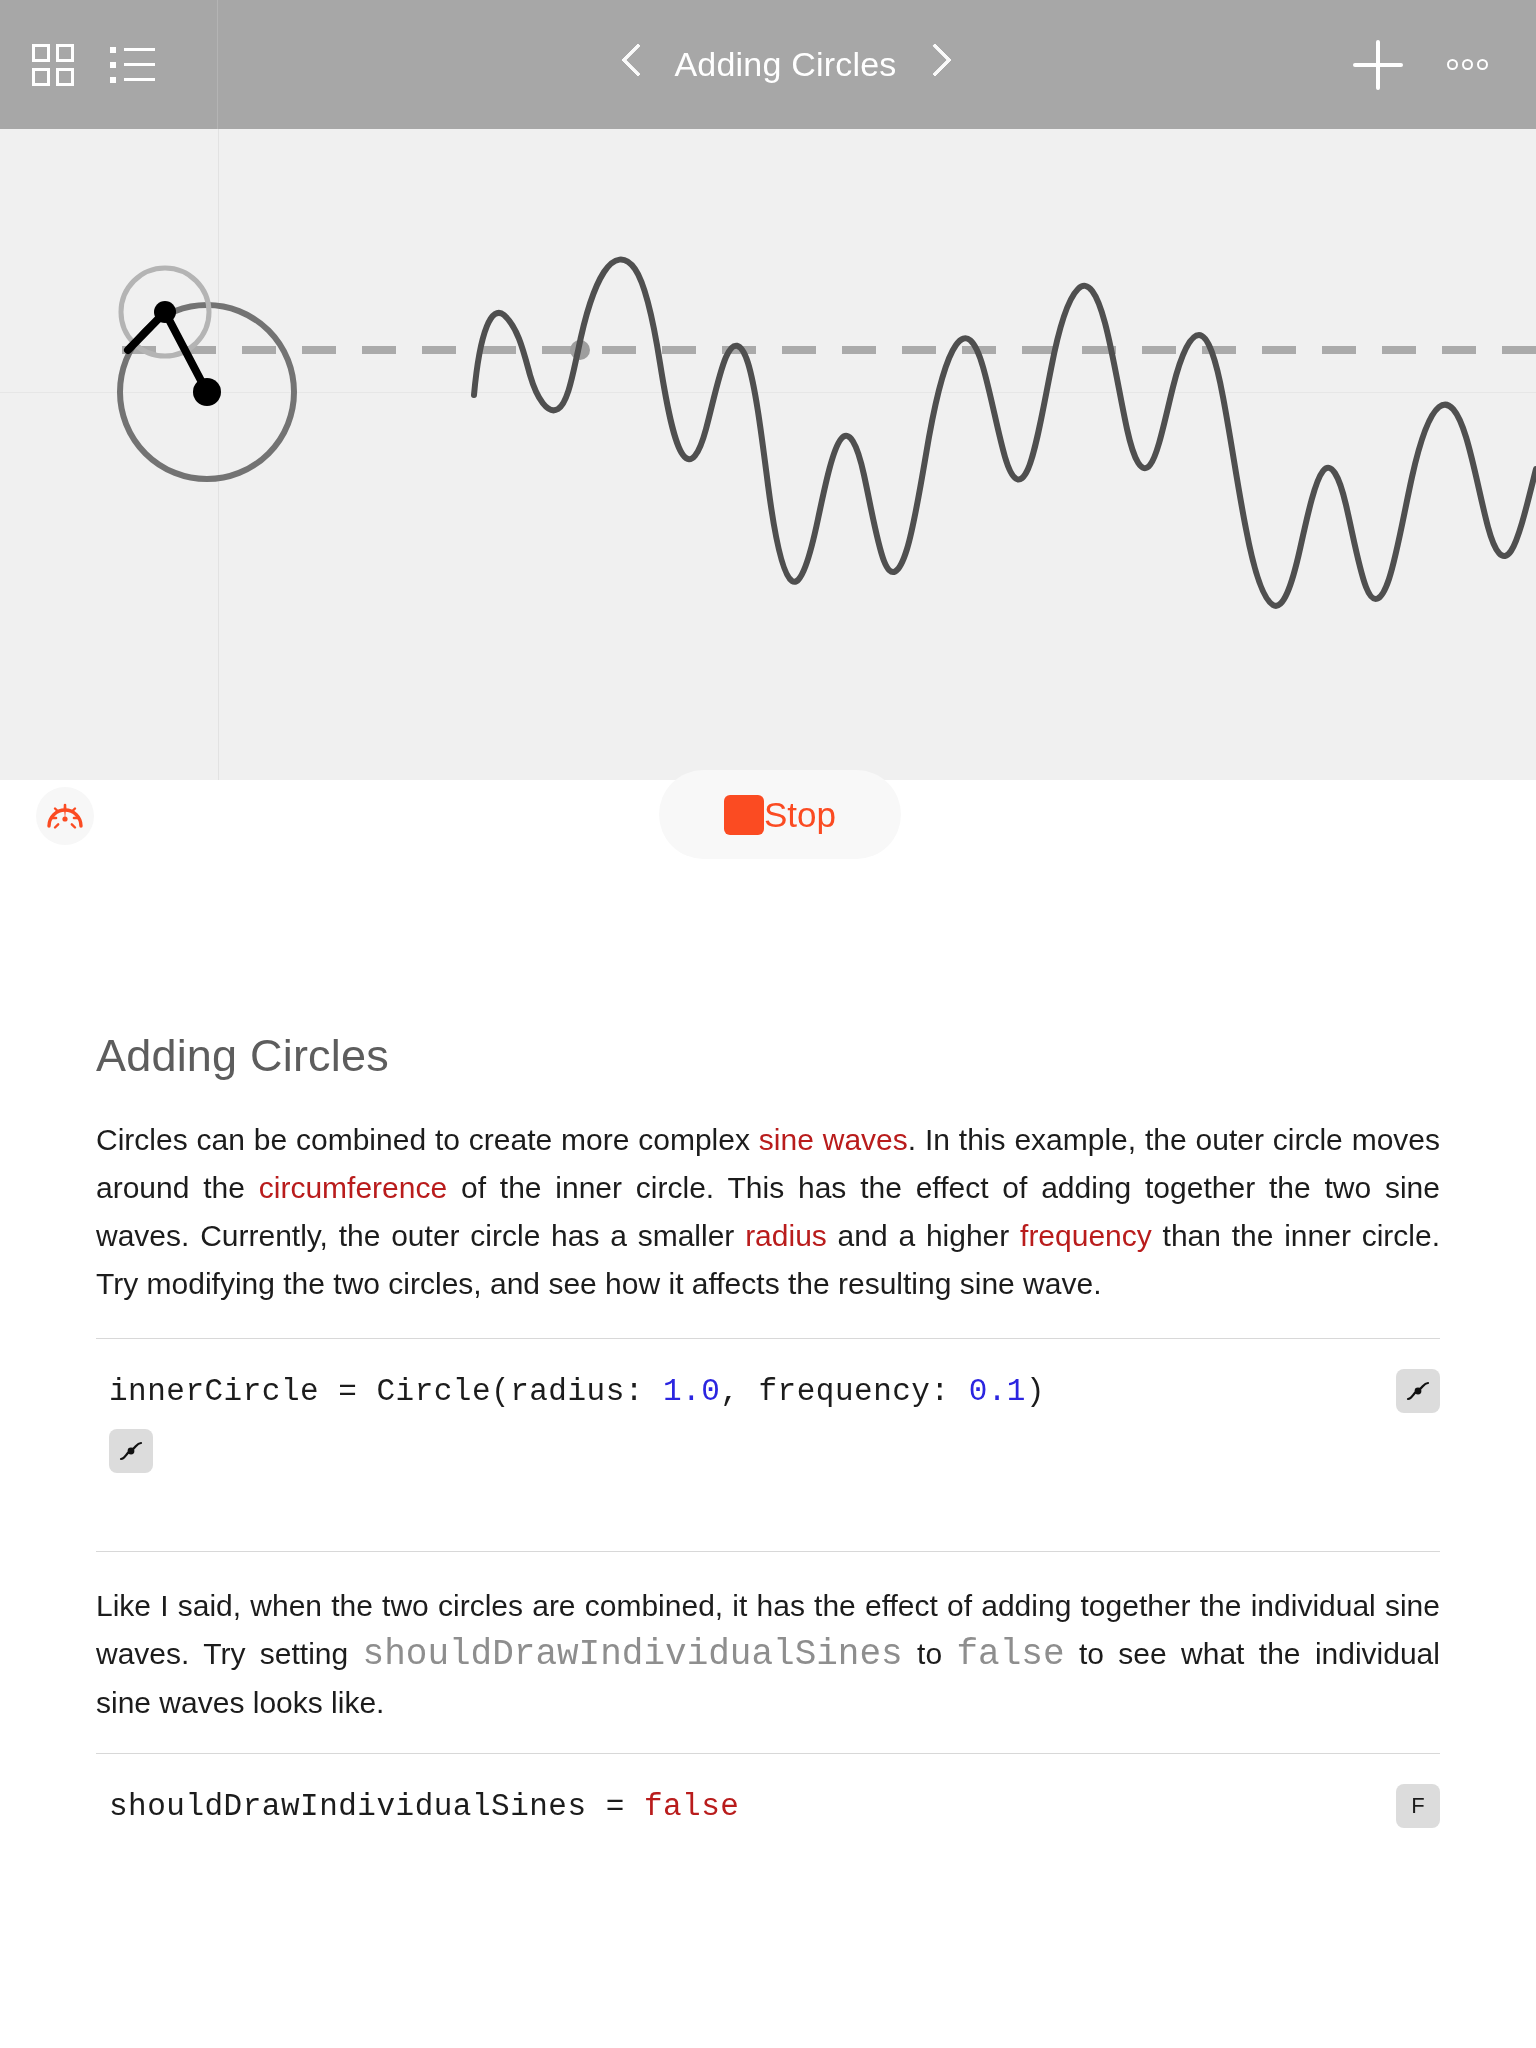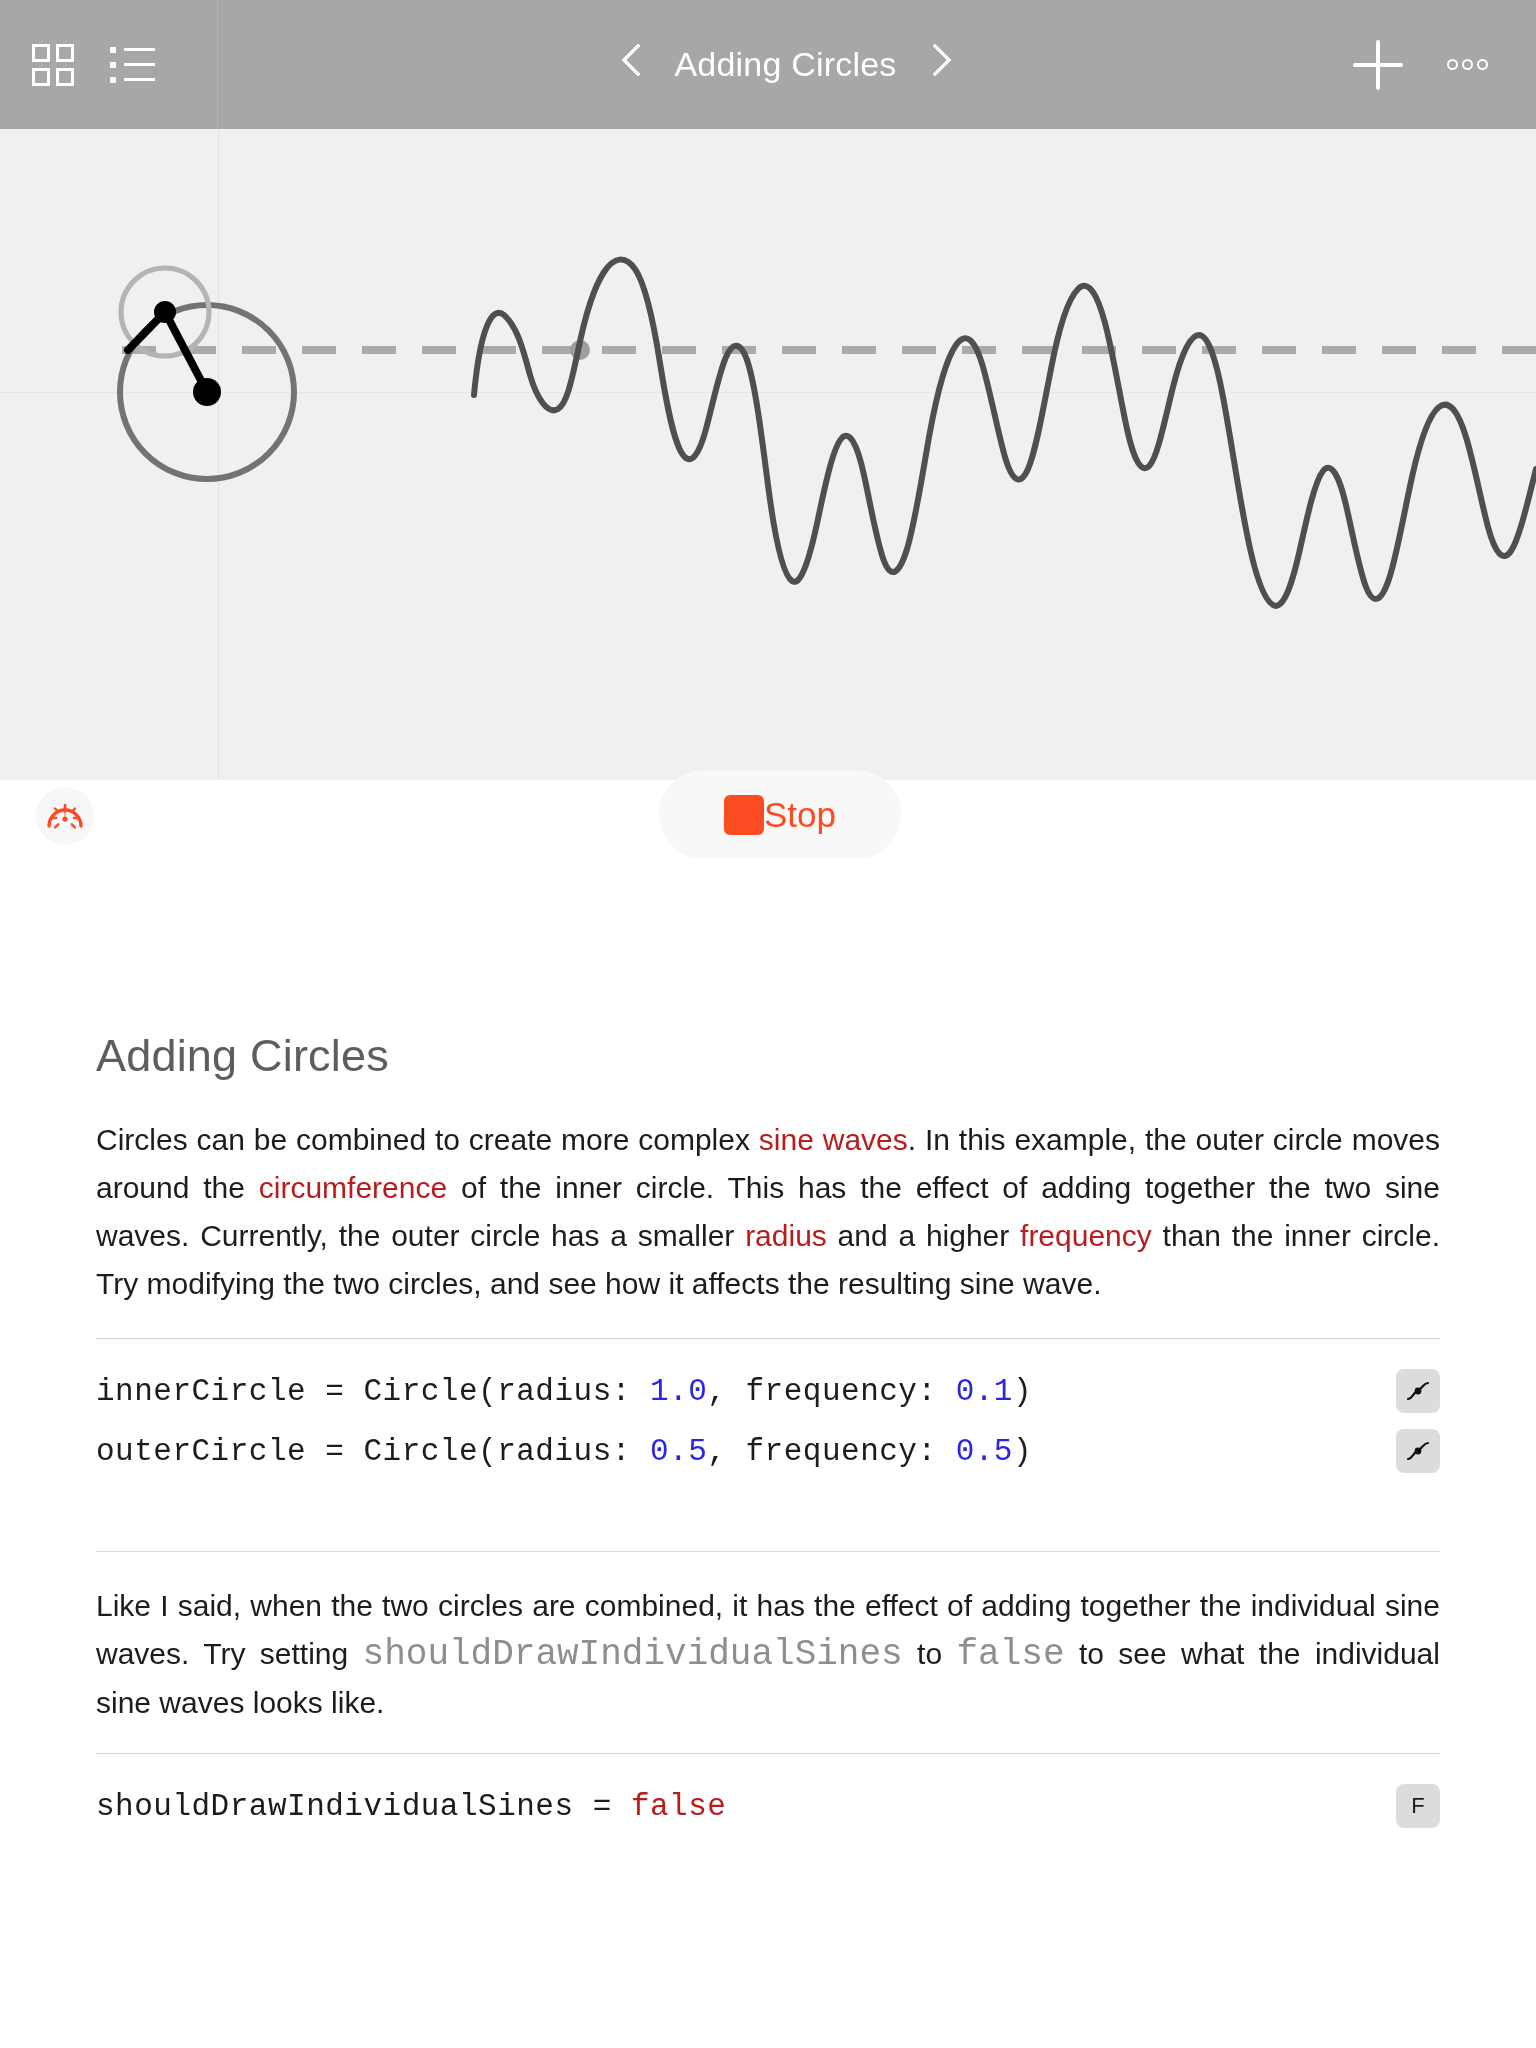--- a/index.html
+++ b/index.html
@@ -107,21 +107,21 @@
     font-size: 30px; line-height: 48px; color: #1c1c1c;
     text-align: justify; text-justify: inter-word;
   }
   .kw { color: #b91c1c; }
   .inline-code {
     font-family: "Liberation Mono", monospace;
     color: #8e8e8e; font-size: 36px;
   }
   .hr { height: 1px; background: #d8d8d8; width: 100%; }
 
-  .code-block { padding: 22px 0 12px 0; }
+  .code-block { padding: 22px 0 12px 0; margin-left: 13px; }
   .code-row {
     display: flex; align-items: center; justify-content: space-between;
     height: 60px;
   }
   .code-text {
     font-family: "Liberation Mono", monospace;
     font-size: 31px; color: #1c1c1c; letter-spacing: 0.5px;
     white-space: pre;
   }
   .num { color: #2b25e0; }
@@ -281,21 +281,20 @@
       <div class="code-text"><span>innerCircle = Circle(radius: </span><span class="num">1.0</span><span>, frequency: </span><span class="num">0.1</span><span>)</span></div>
       <div class="chip">
         <svg width="30" height="30" viewBox="0 0 30 30">
           <path d="M 5 23 C 9 23, 10 18, 13 16" fill="none" stroke="#111" stroke-width="2.2" stroke-linecap="round"></path>
           <path d="M 17 13 C 20 11, 21 7, 25 7" fill="none" stroke="#111" stroke-width="2.2" stroke-linecap="round"></path>
           <circle cx="15" cy="15" r="3.4" fill="#111"></circle>
         </svg>
       </div>
     </div>
     <div class="code-row">
-      <div class="code-text"><span>outerCircle = Circle(radius: </span><span class="num">0.5</span><span>, frequency: </span><span class="num">0.5</span><span>)</span></div>
       <div class="chip">
         <svg width="30" height="30" viewBox="0 0 30 30">
           <path d="M 5 23 C 9 23, 10 18, 13 16" fill="none" stroke="#111" stroke-width="2.2" stroke-linecap="round"></path>
           <path d="M 17 13 C 20 11, 21 7, 25 7" fill="none" stroke="#111" stroke-width="2.2" stroke-linecap="round"></path>
           <circle cx="15" cy="15" r="3.4" fill="#111"></circle>
         </svg>
       </div>
     </div>
   </div>
 

